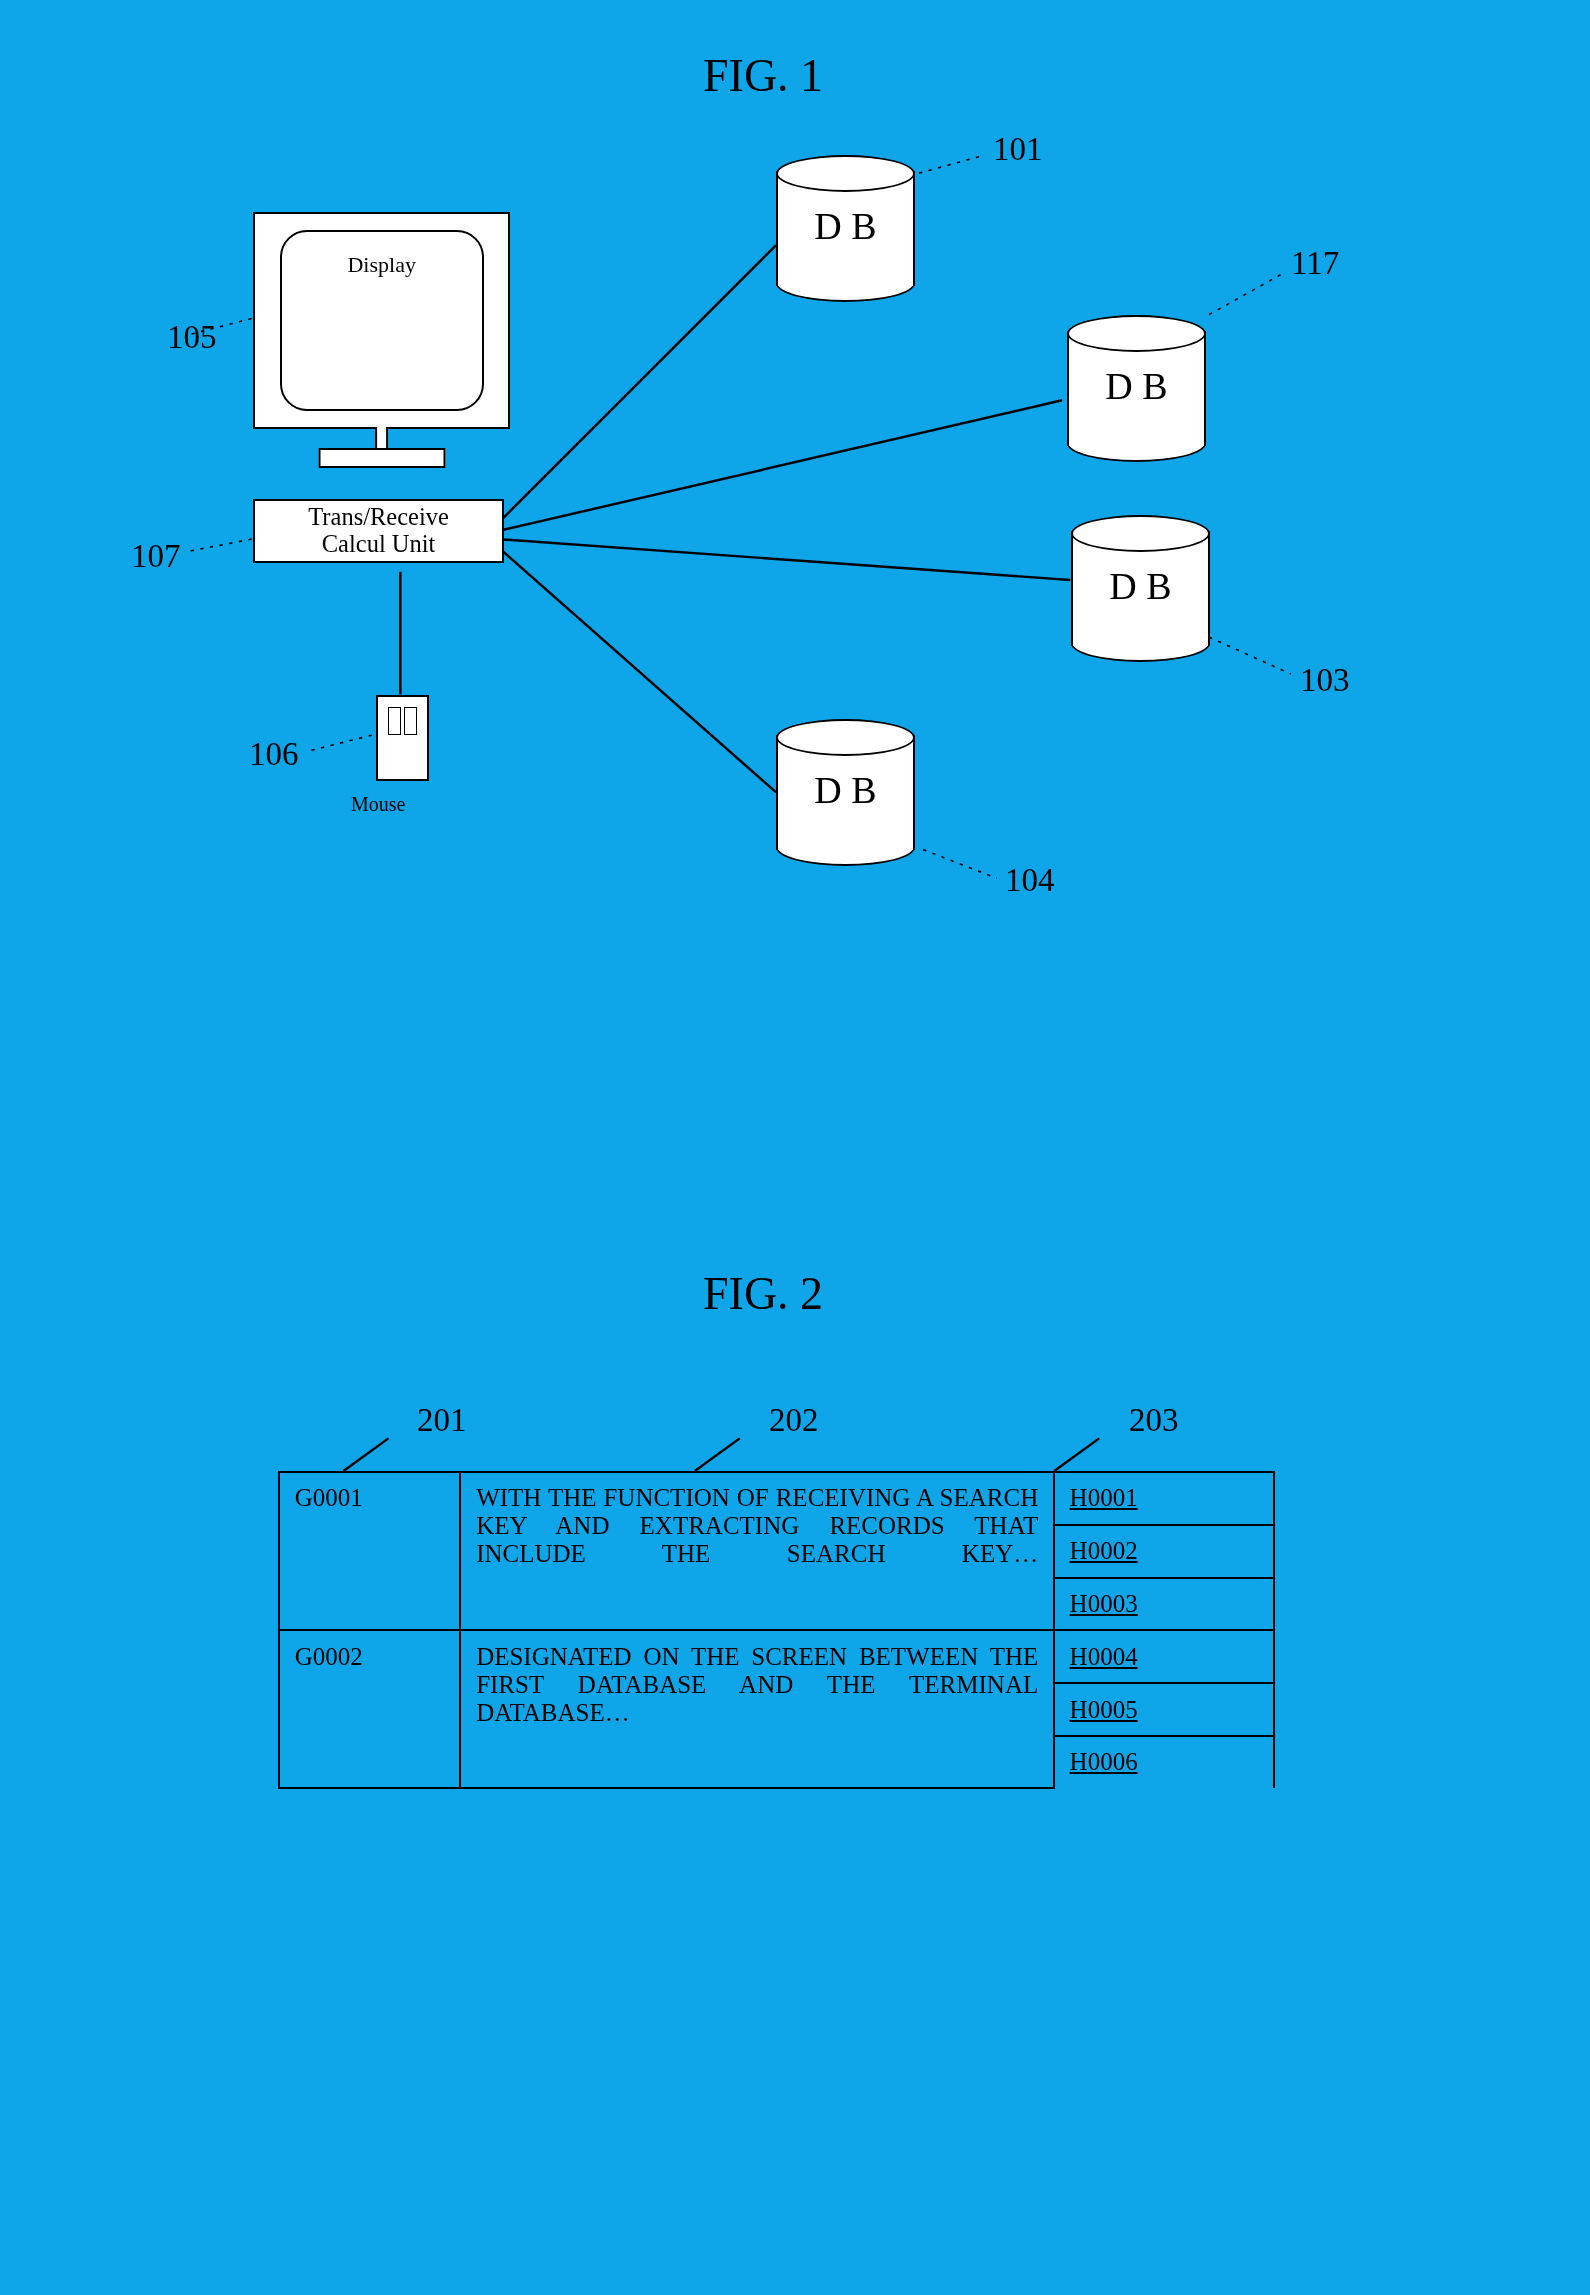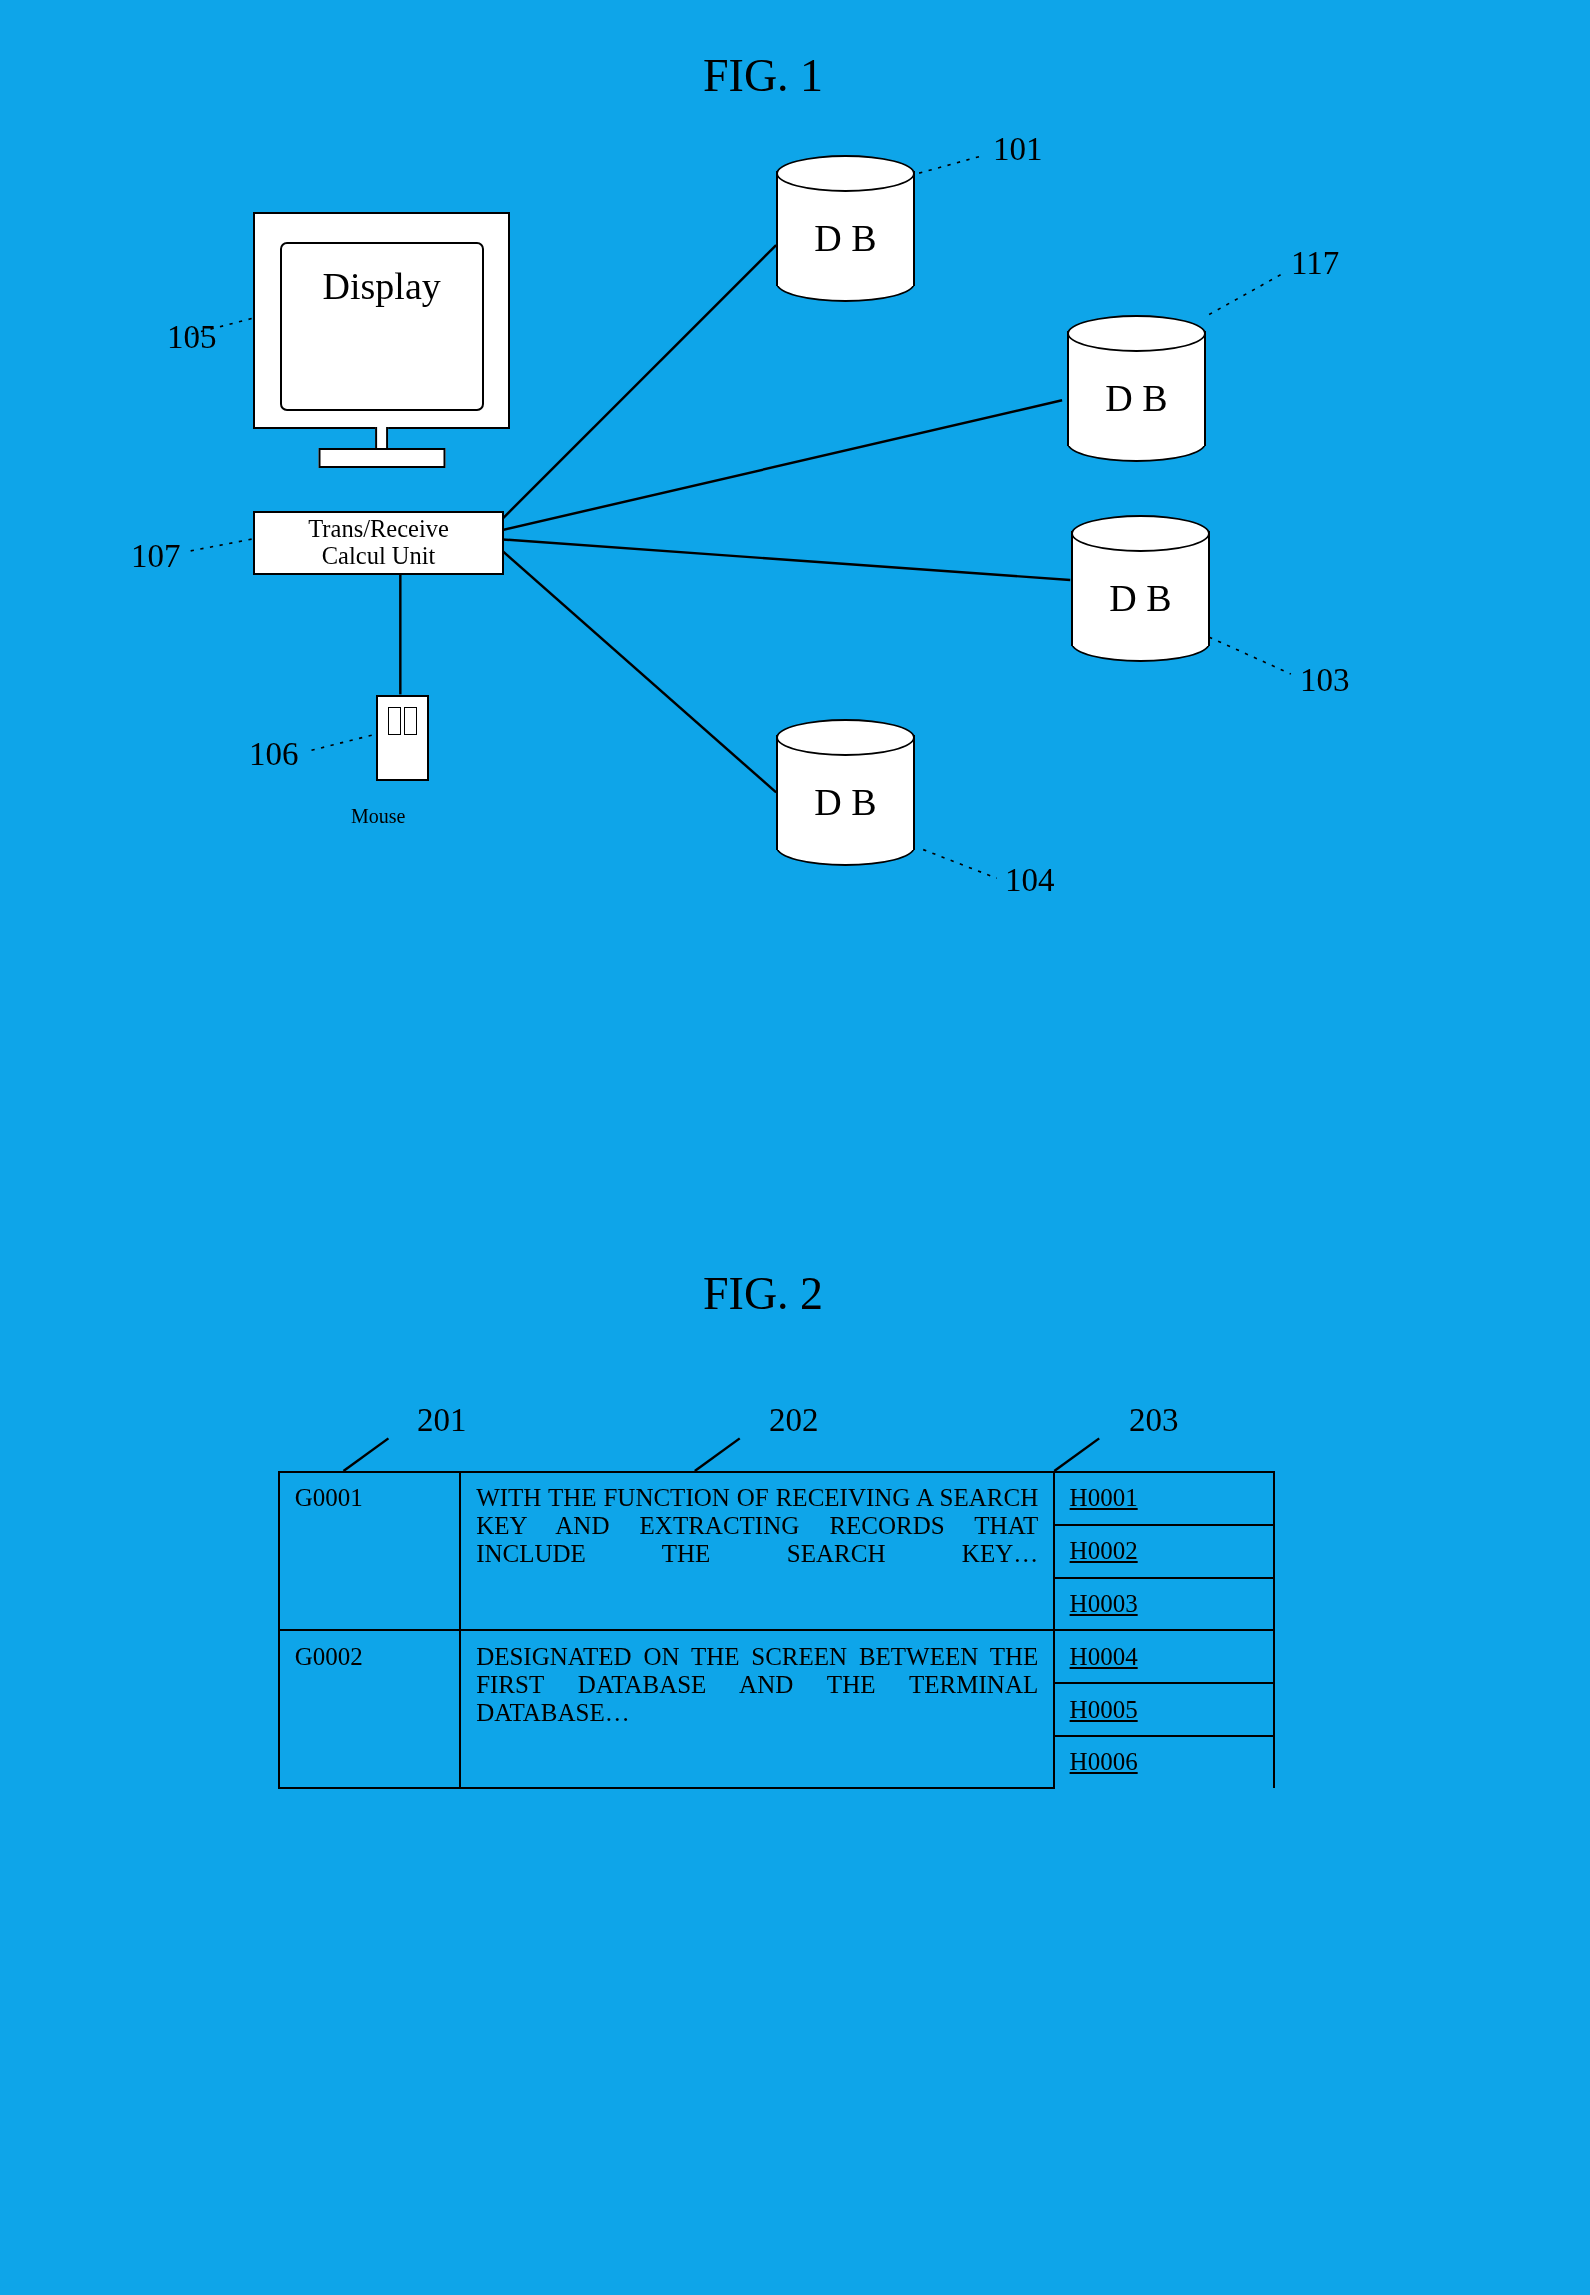--- a/index.html
+++ b/index.html
@@ -24,21 +24,20 @@
   .fig1 {
     position: absolute;
     left: 245px;
     top: 147px;
     width: 1144px;
     height: 817px;
   }
   .hand {
     font-family: "Comic Sans MS", cursive;
     font-weight: normal;
-    margin-top: 12px;
   }
   
   .db {
     position: absolute;
     width: 139px;
     height: 147px;
   }
   .db .body {
     position: absolute;
     left: 0; right: 0; top: 16.3px; bottom: 16.3px;
@@ -78,26 +77,26 @@
     position: absolute;
     width: 253px;
     height: 213px;
     border: 2.5px solid #000;
     background: #fff;
   }
   .monitor .screen {
     position: absolute;
     left: 24.5px; top: 16.3px; right: 24.5px; bottom: 16.3px;
     border: 2.5px solid #000;
-    border-radius: 7px;
+    border-radius: 27px;
     display: flex;
     align-items: flex-start;
     justify-content: center;
     padding-top: 19.6px;
-    font-size: 38px;
+    font-size: 22px;
   }
   .monitor .stand-neck {
     position: absolute;
     left: 50%; bottom: -24.5px;
     width: 9.8px; height: 24.5px;
     border-left: 2.5px solid #000;
     border-right: 2.5px solid #000;
     transform: translateX(-50%);
     background:#fff;
   }

